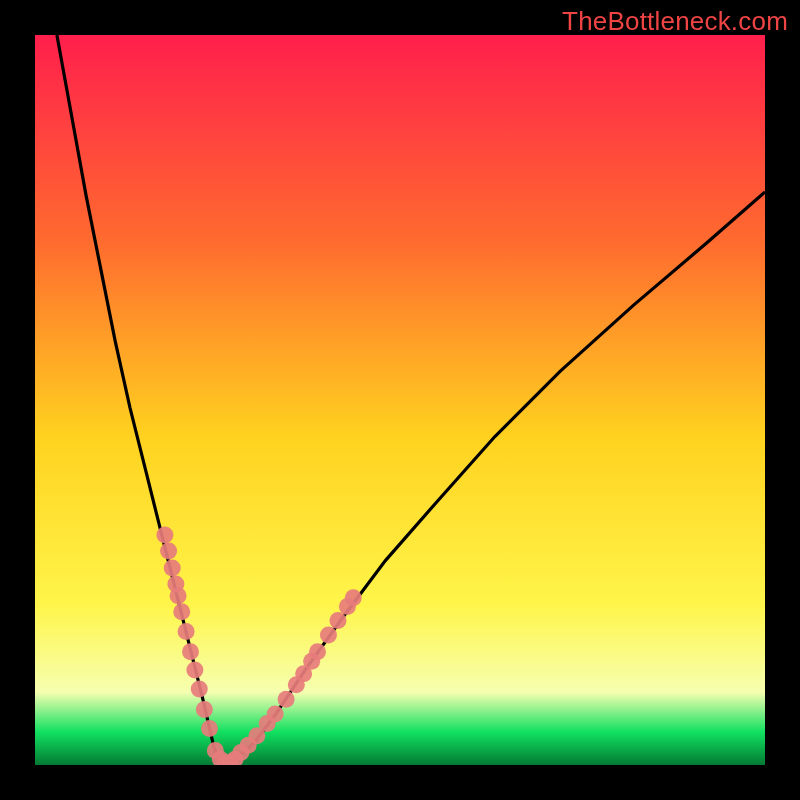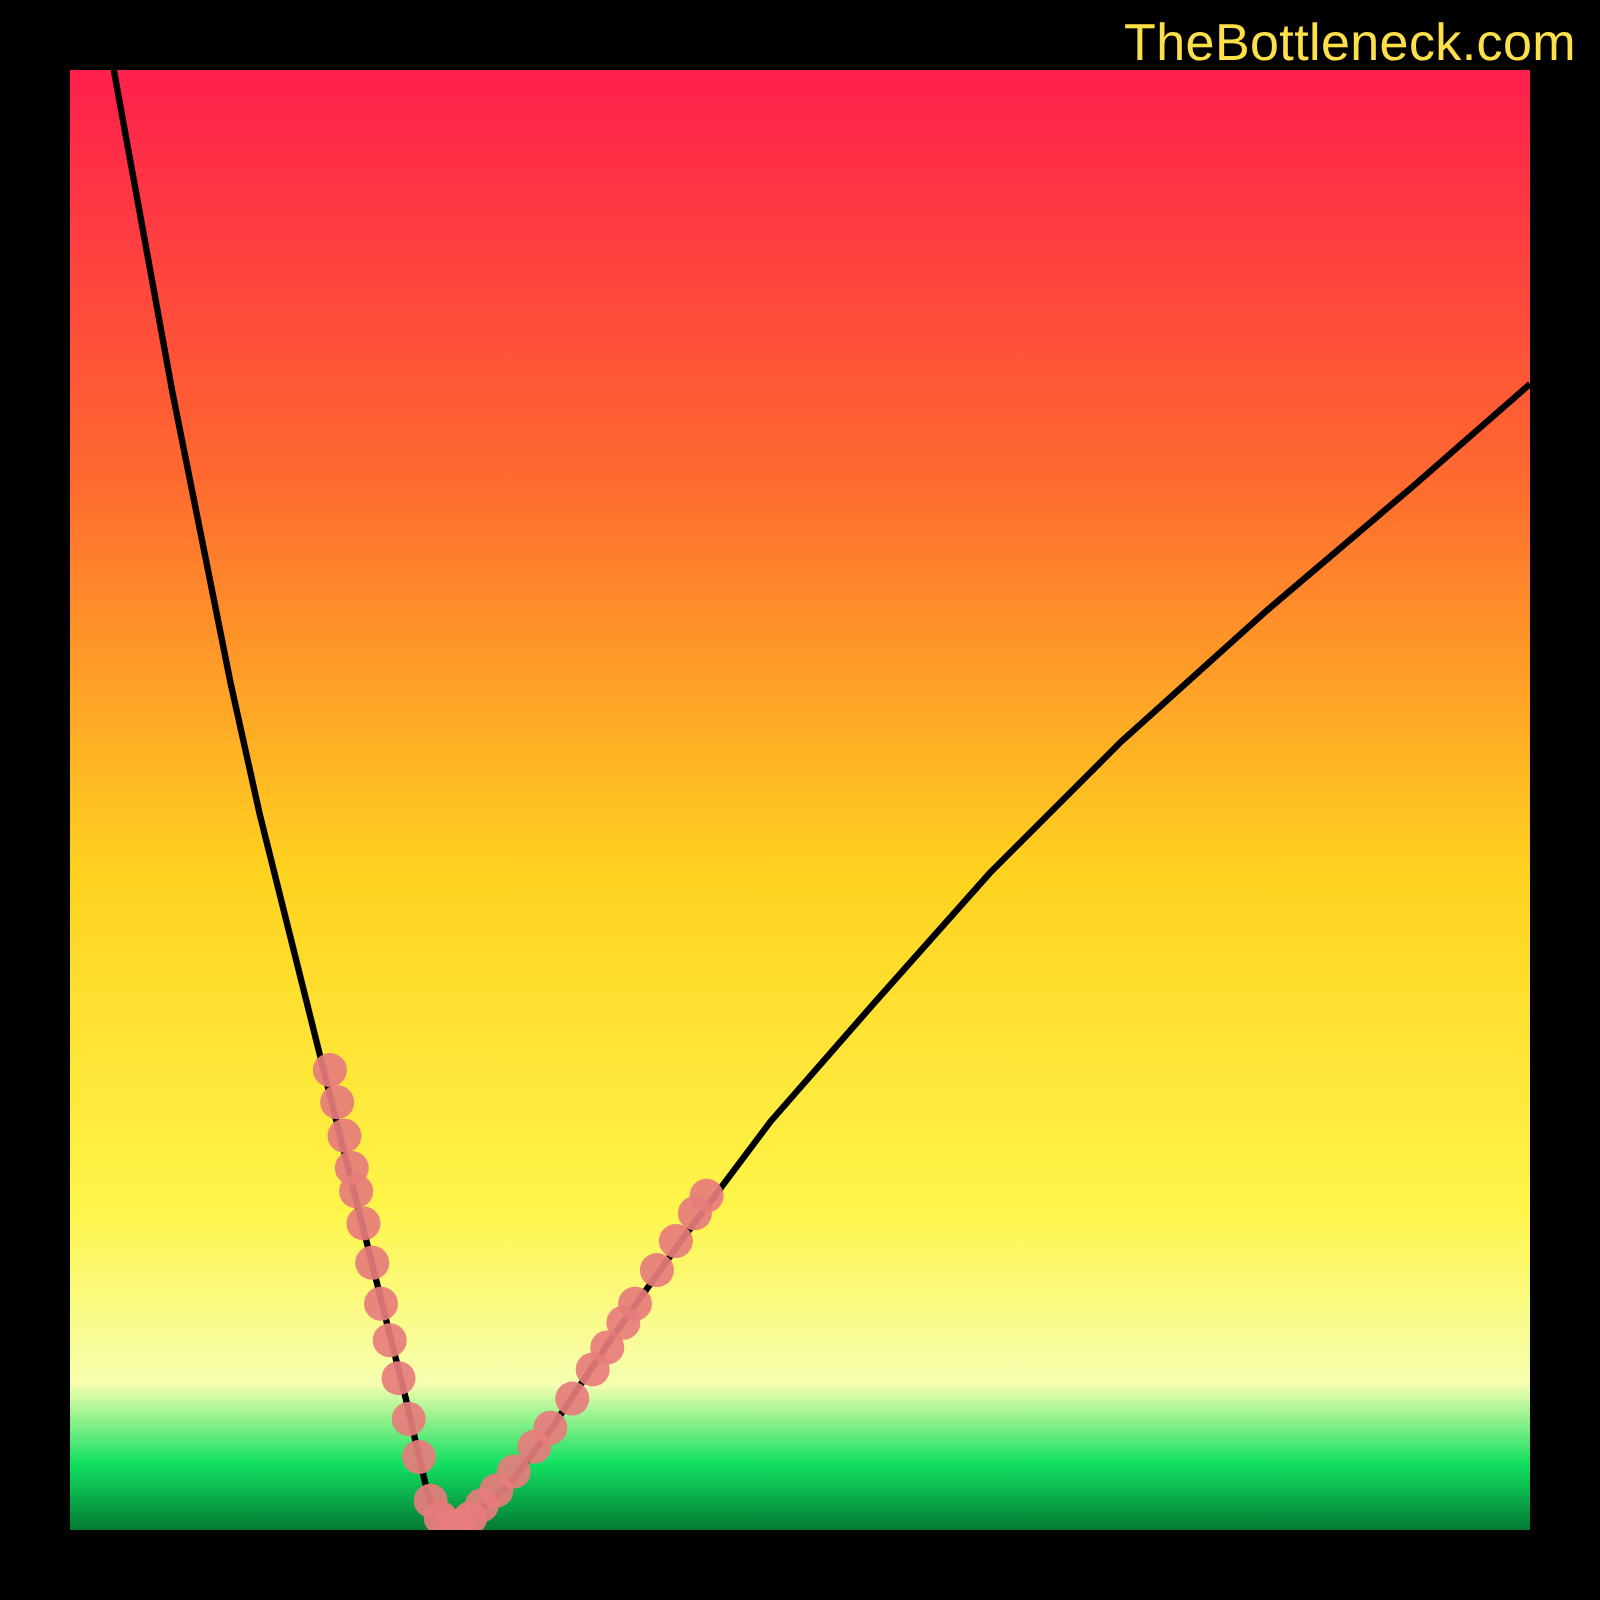--- a/index.html
+++ b/index.html
@@ -40,21 +40,21 @@
     top: 0;
     width: 100%;
     height: 100%;
   }
   .watermark {
     position: absolute;
     top: 6px;
     right: 12px;
     font-size: 26px;
     font-weight: 500;
-    color: #fde047;
+    color: #ef4444;
     font-family: Arial, Helvetica, sans-serif;
     letter-spacing: 0.2px;
   }
 </style>
 </head>
 <body>
 
 <div class="frame">
 
   <div class="watermark">TheBottleneck.com</div>

